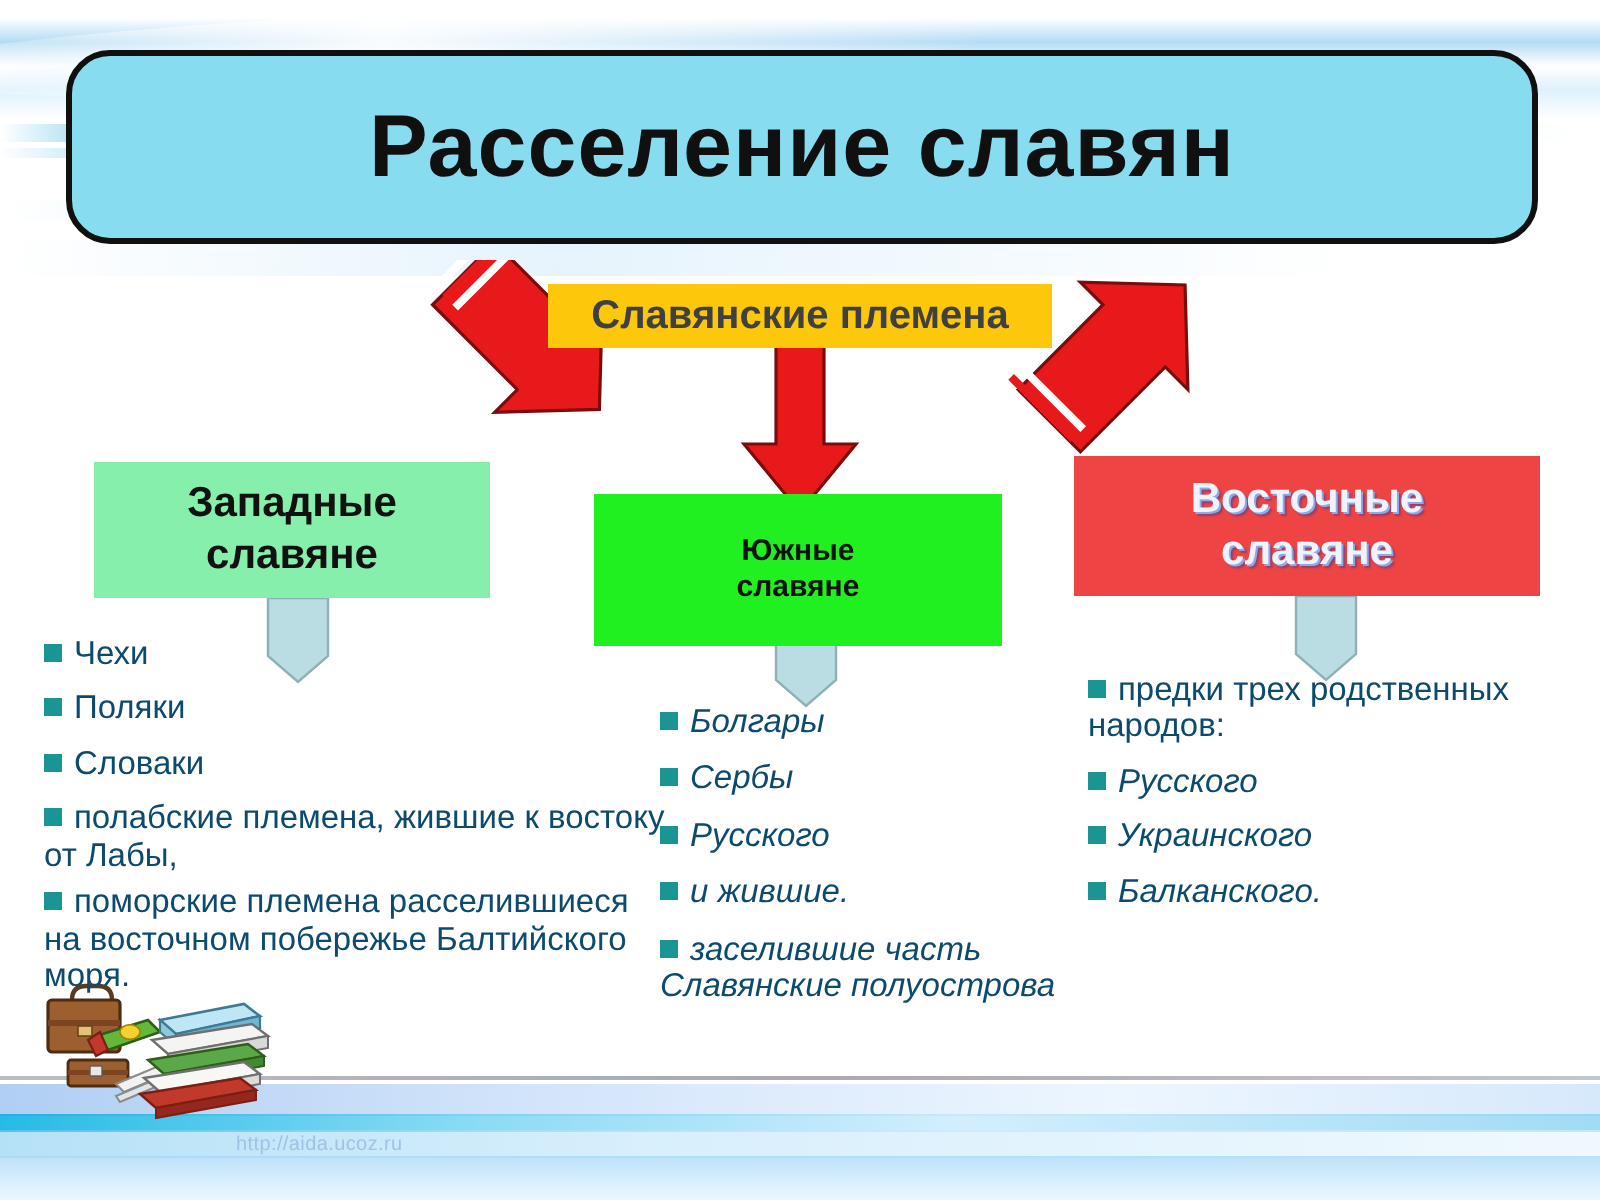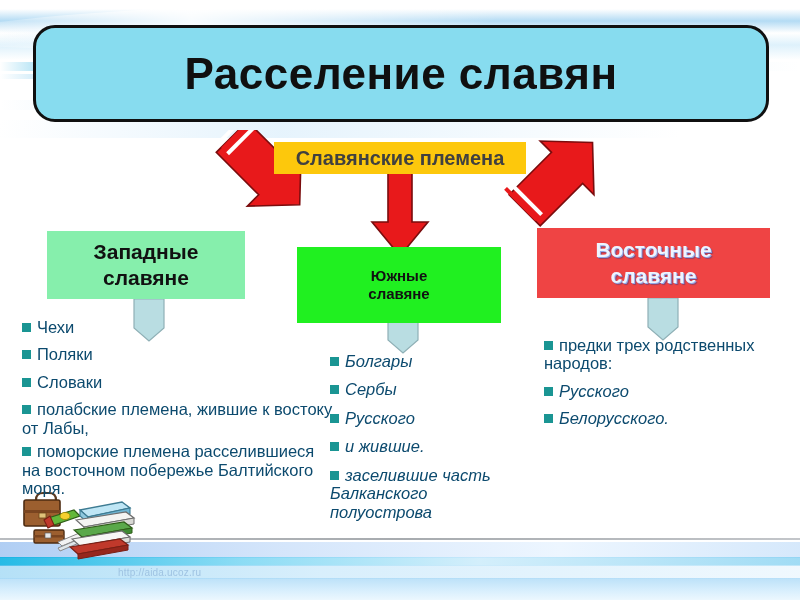--- a/index.html
+++ b/index.html
@@ -319,33 +319,36 @@
     <div class="bullet-row">
       <span class="sq"></span><span class="txt">Сербы</span>
     </div>
     <div class="bullet-row">
       <span class="sq"></span><span class="txt">Русского</span>
     </div>
     <div class="bullet-row">
       <span class="sq"></span><span class="txt">и жившие.</span>
     </div>
     <div class="bullet-row">
-      <span class="sq"></span><span class="txt">заселившие часть Балканского полуострова</span>
+      <span class="sq"></span><span class="txt">заселившие часть Славянские полуострова</span>
     </div>
   </div>
 
   <div class="col col-east">
     <div class="bullet-row">
       <span class="sq"></span><span class="txt">предки трех родственных народов:</span>
     </div>
     <div class="bullet-row italic">
       <span class="sq"></span><span class="txt">Русского</span>
     </div>
     <div class="bullet-row italic">
-      <span class="sq"></span><span class="txt">Белорусского.</span>
+      <span class="sq"></span><span class="txt">Украинского</span>
+    </div>
+    <div class="bullet-row italic">
+      <span class="sq"></span><span class="txt">Балканского.</span>
     </div>
   </div>
 
   <svg class="clipart" viewBox="0 0 160 80">
 
     <path d="M18,20 q0,-7 7,-7 l6,0 q7,0 7,7" fill="none" stroke="#5a3a20" stroke-width="2.2"></path>
     <rect x="6" y="20" width="36" height="26" rx="2" fill="#9c5f2f" stroke="#4e2c12" stroke-width="1.6"></rect>
     <rect x="6" y="30" width="36" height="3" fill="#7a4520"></rect>
     <rect x="21" y="33" width="7" height="5" fill="#e0c27a" stroke="#6b4418" stroke-width="0.8"></rect>
 

